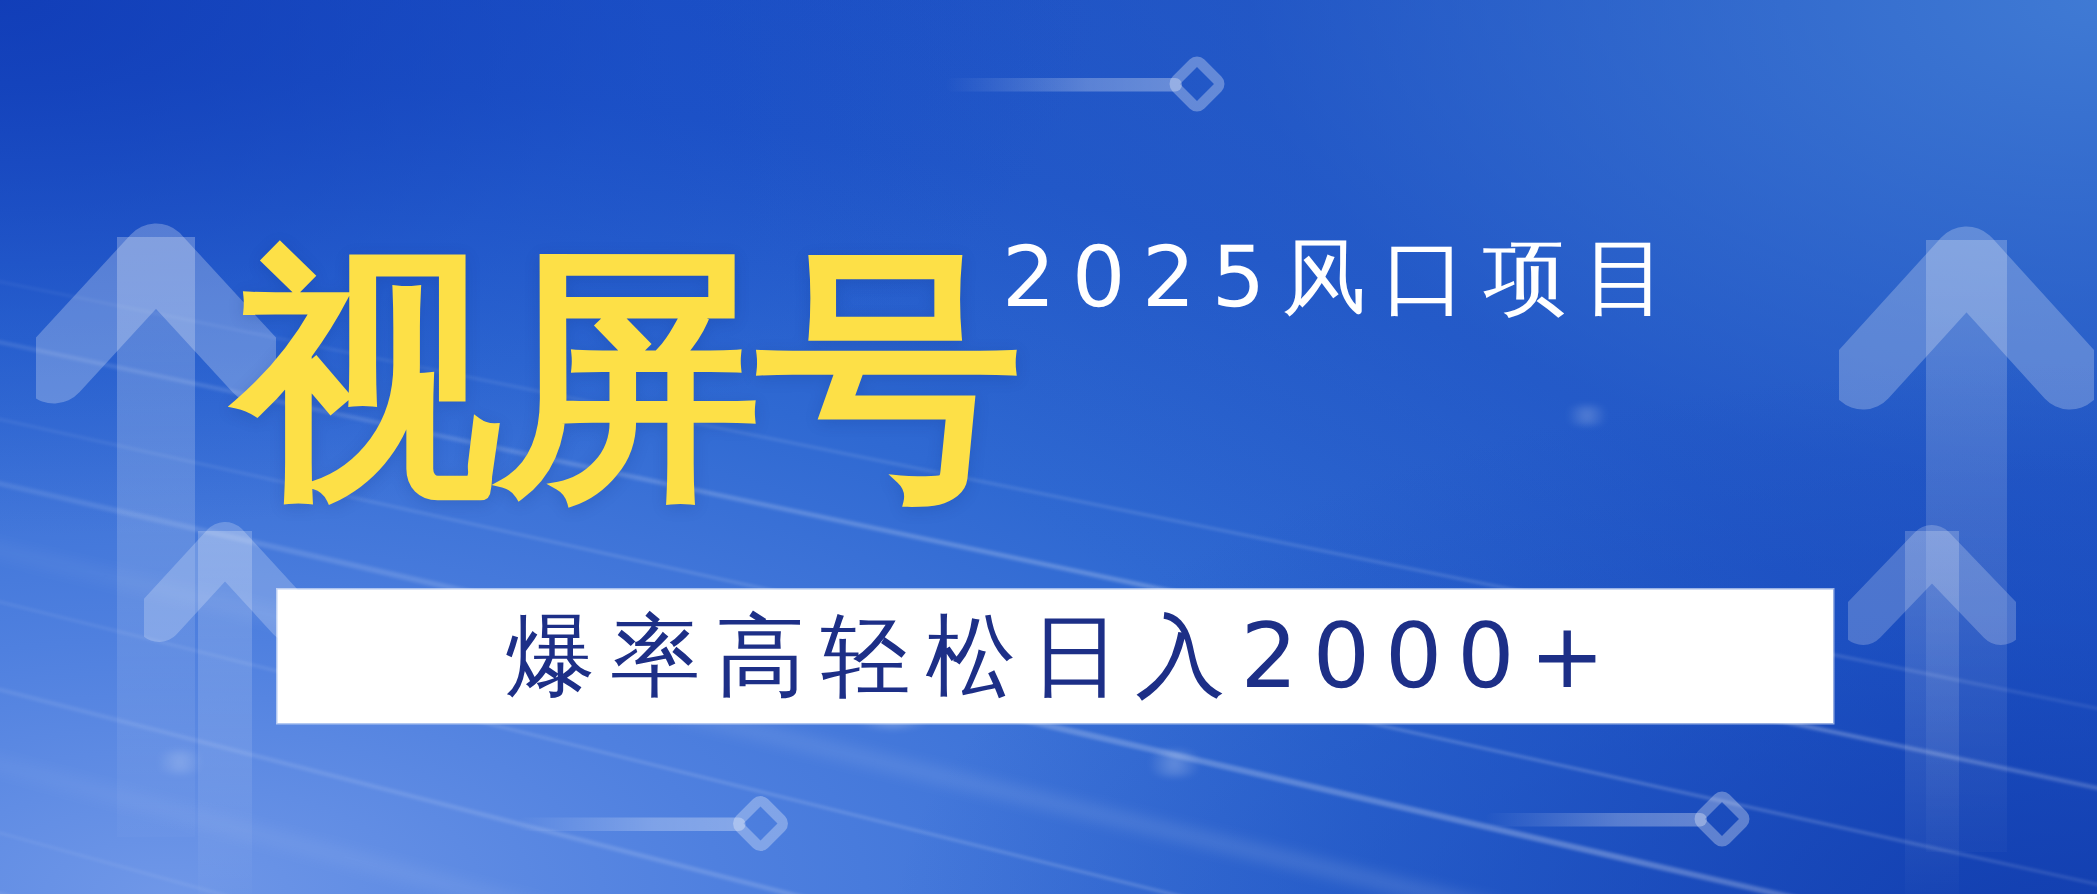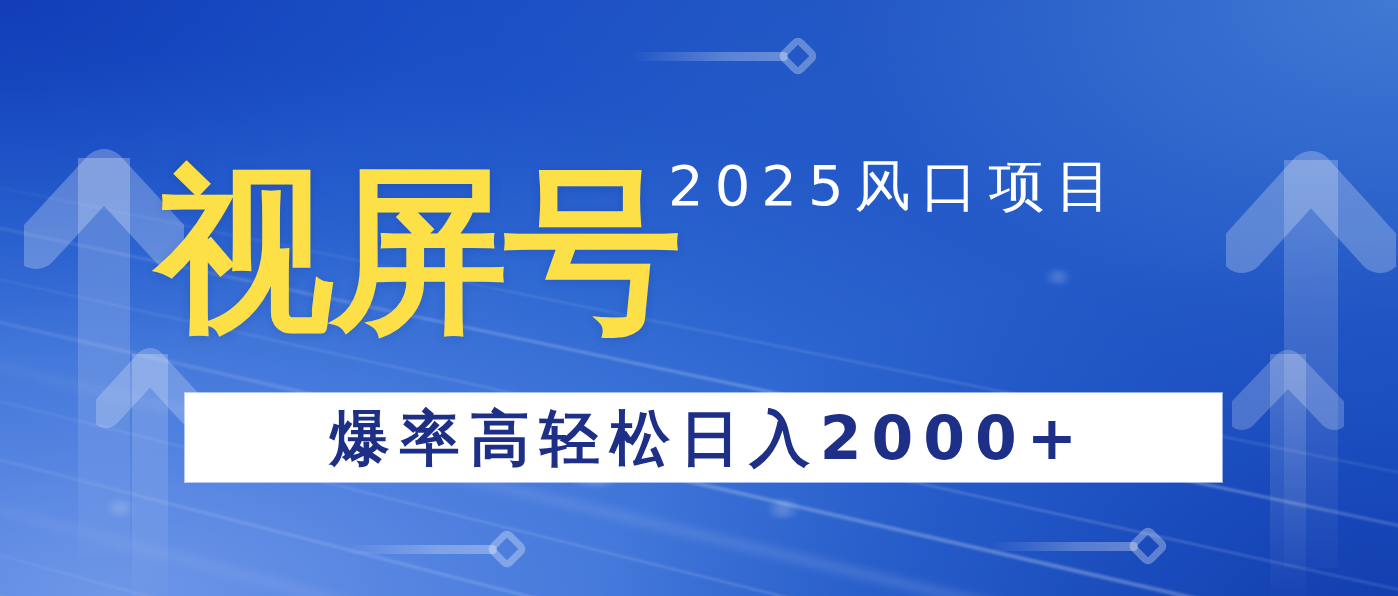--- a/index.html
+++ b/index.html
@@ -69,21 +69,21 @@
   }
   .head-line-1{left:668px;top:158px;font-size:56px;letter-spacing:11px;font-weight:400;}
   .head-line-2{left:660px;top:252px;font-size:66px;letter-spacing:9px;font-weight:bold;}
   
   .banner{
     position:absolute;left:185px;top:393px;width:1037px;height:89px;
     background:#ffffff;display:flex;align-items:center;justify-content:center;
     box-shadow:0 0 0 1px rgba(255,255,255,.55);
   }
   .banner-text{
-    color:#1d2f87;font-size:60px;font-weight:bold;letter-spacing:10px;
+    color:#1d2f87;font-size:60px;font-weight:normal;letter-spacing:10px;
     white-space:nowrap;line-height:1;
     font-family:"DejaVu Sans","Liberation Sans",sans-serif;
     transform:translateX(5px);
   }
 </style>
 </head>
 <body>
 
 <div id="poster">
 

